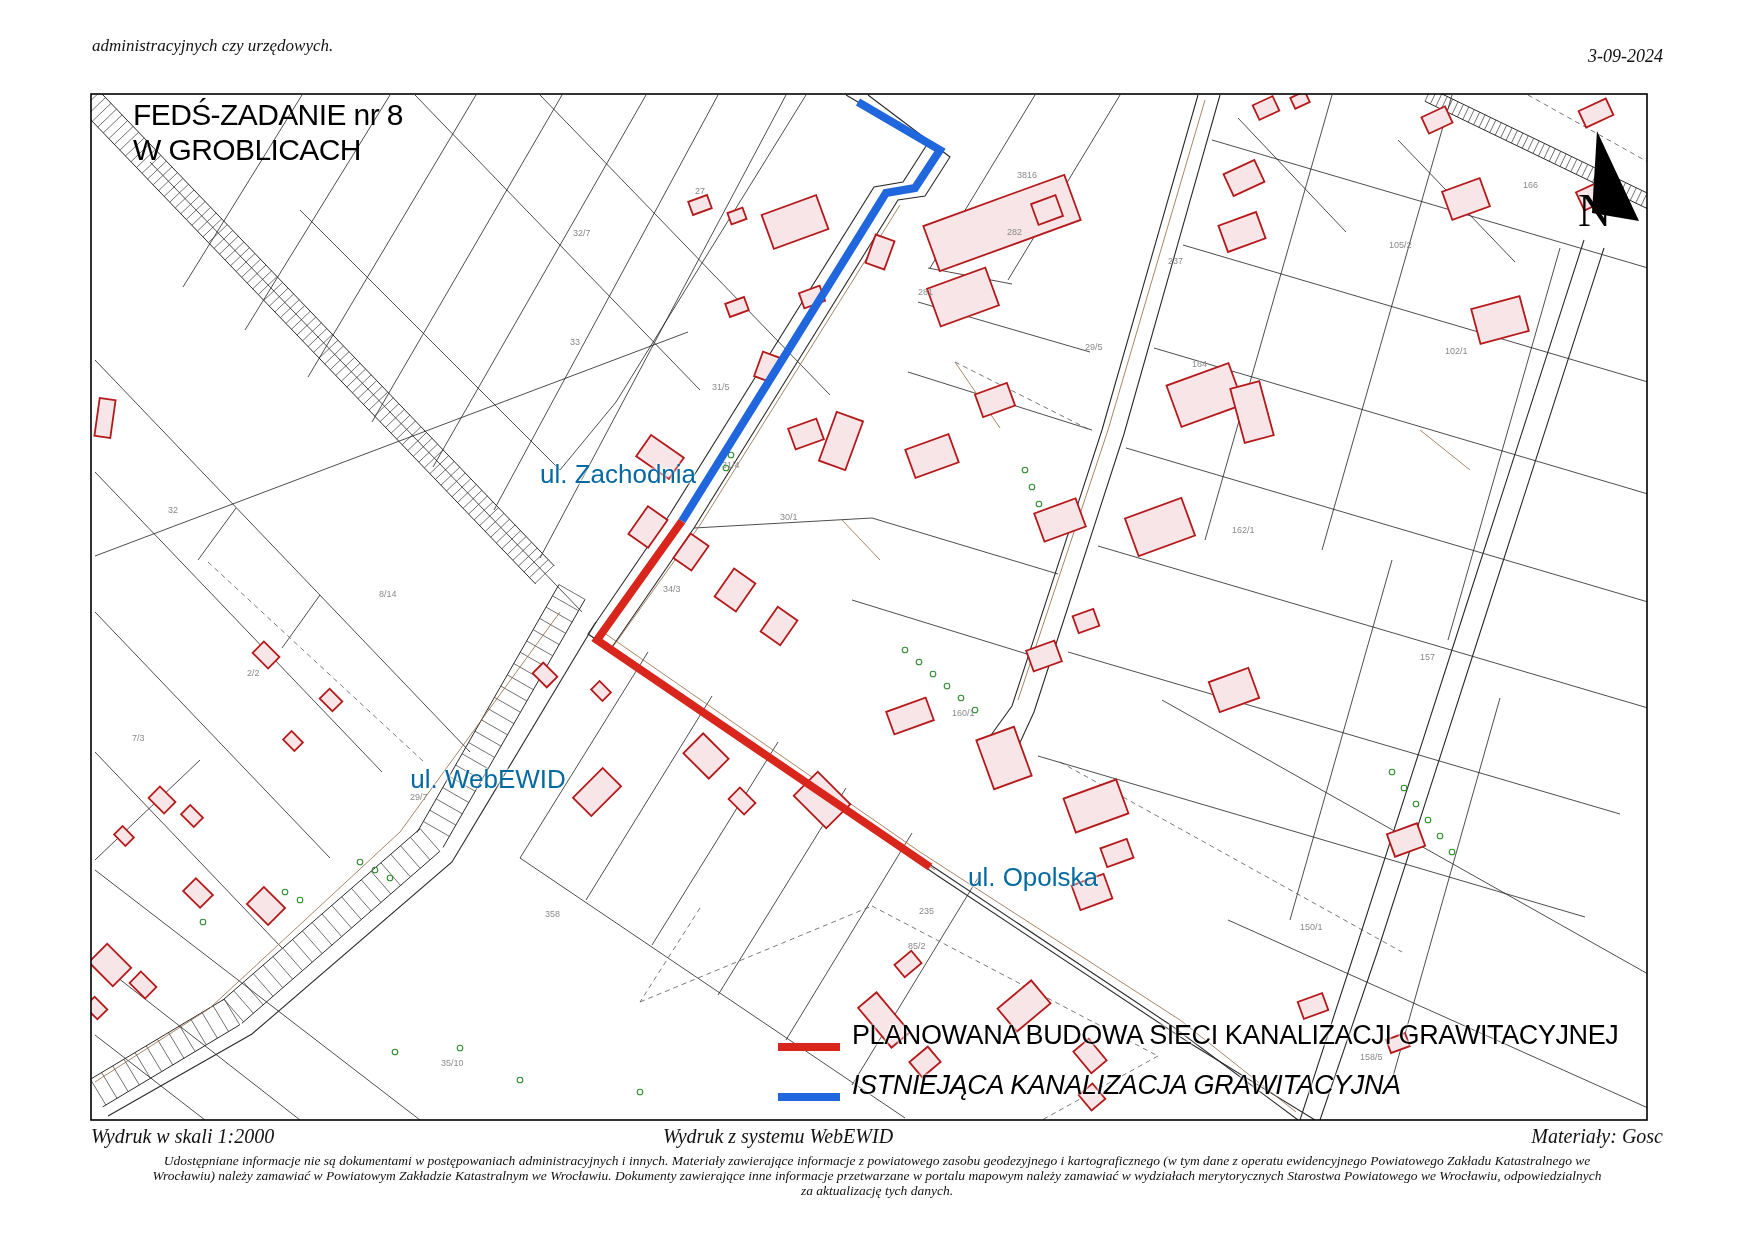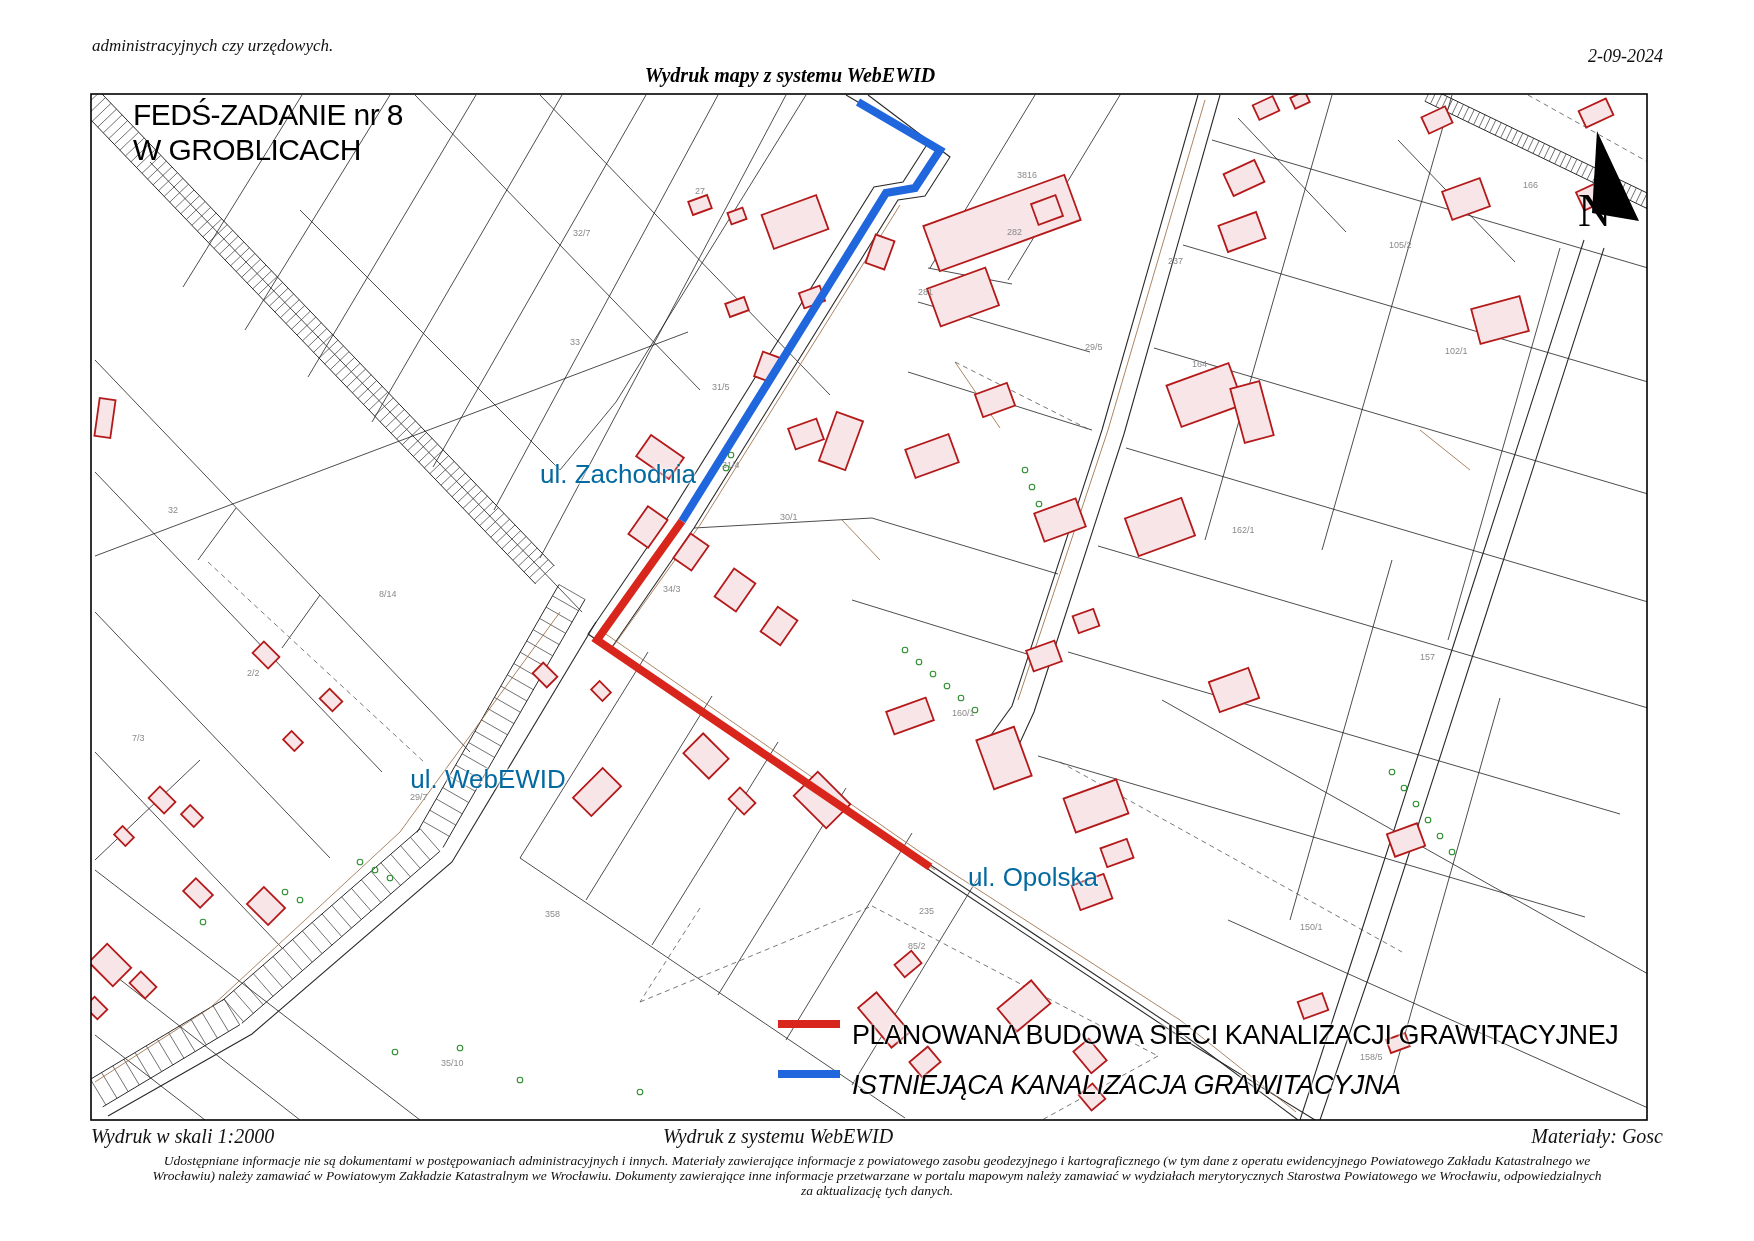--- a/index.html
+++ b/index.html
@@ -9,21 +9,21 @@
   .hdr-disclaimer{position:absolute;left:92px;top:36px;width:700px;
       font-family:"Liberation Serif",serif;font-style:italic;font-size:17px;line-height:20px;color:#111;}
   .hdr-date{position:absolute;left:1463px;top:46px;width:200px;text-align:right;
       font-family:"Liberation Serif",serif;font-style:italic;font-size:18px;color:#111;}
   .watermark{position:absolute;left:540px;top:64px;width:500px;text-align:center;
       font-family:"Liberation Serif",serif;font-style:italic;font-weight:bold;font-size:20px;color:#000;}
   .map-title{position:absolute;left:133px;top:97px;font-size:30px;line-height:35px;
       letter-spacing:-0.6px;color:#000;white-space:nowrap;}
   .street-label{position:absolute;transform:translate(-50%,-50%);font-size:26px;color:#0369a1;
       white-space:nowrap;text-shadow:0 0 3px #fff,0 0 3px #fff;}
-  .legend-item{position:absolute;display:flex;align-items:flex-start;}
+  .legend-item{position:absolute;display:flex;align-items:flex-end;}
   .legend-swatch{width:62px;height:8px;margin-right:12px;flex:0 0 auto;}
   .legend-label{font-size:27px;letter-spacing:-0.4px;color:#000;white-space:nowrap;
       text-shadow:0 0 3px #fff,0 0 3px #fff;}
   .ftr{position:absolute;font-family:"Liberation Serif",serif;font-style:italic;font-size:20px;color:#111;}
   .ftr-left{left:91px;top:1125px;}
   .ftr-center{left:528px;top:1125px;width:500px;text-align:center;}
   .ftr-right{left:1363px;top:1125px;width:300px;text-align:right;}
   .ftr-disclaimer{position:absolute;left:147px;top:1153px;width:1460px;text-align:center;
       font-family:"Liberation Serif",serif;font-style:italic;font-size:13.5px;line-height:15px;color:#111;}
 </style>
@@ -438,23 +438,22 @@
         <polygon points="1597,131 1592,213 1639,221" fill="#000"></polygon>
         <text x="1578" y="226" fill="#000" font-size="46" font-family="&quot;Liberation Serif&quot;,serif">N</text>
       </g>
       <rect x="91" y="94" width="1556" height="1026" fill="none" stroke="#000" stroke-width="1.6"></rect>
     </svg>
 
   <div class="hdr-disclaimer">
     <div>administracyjnych czy urzędowych.</div>
   </div>
 
-  <div class="hdr-date">2-09-2024</div>
-
-  <div class="watermark">Wydruk mapy z systemu WebEWID</div>
+  <div class="hdr-date">3-09-2024</div>
+
 
   <div class="map-title">
     <div>FEDŚ-ZADANIE nr 8</div>
     <div>W GROBLICACH</div>
   </div>
 
   <div id="street-labels">
       <div class="street-label" style="left: 618px; top: 474px;">ul. Zachodnia</div>
       <div class="street-label" style="left: 488px; top: 779px;">ul. WebEWID</div>
       <div class="street-label" style="left: 1033px; top: 877px;">ul. Opolska</div>

